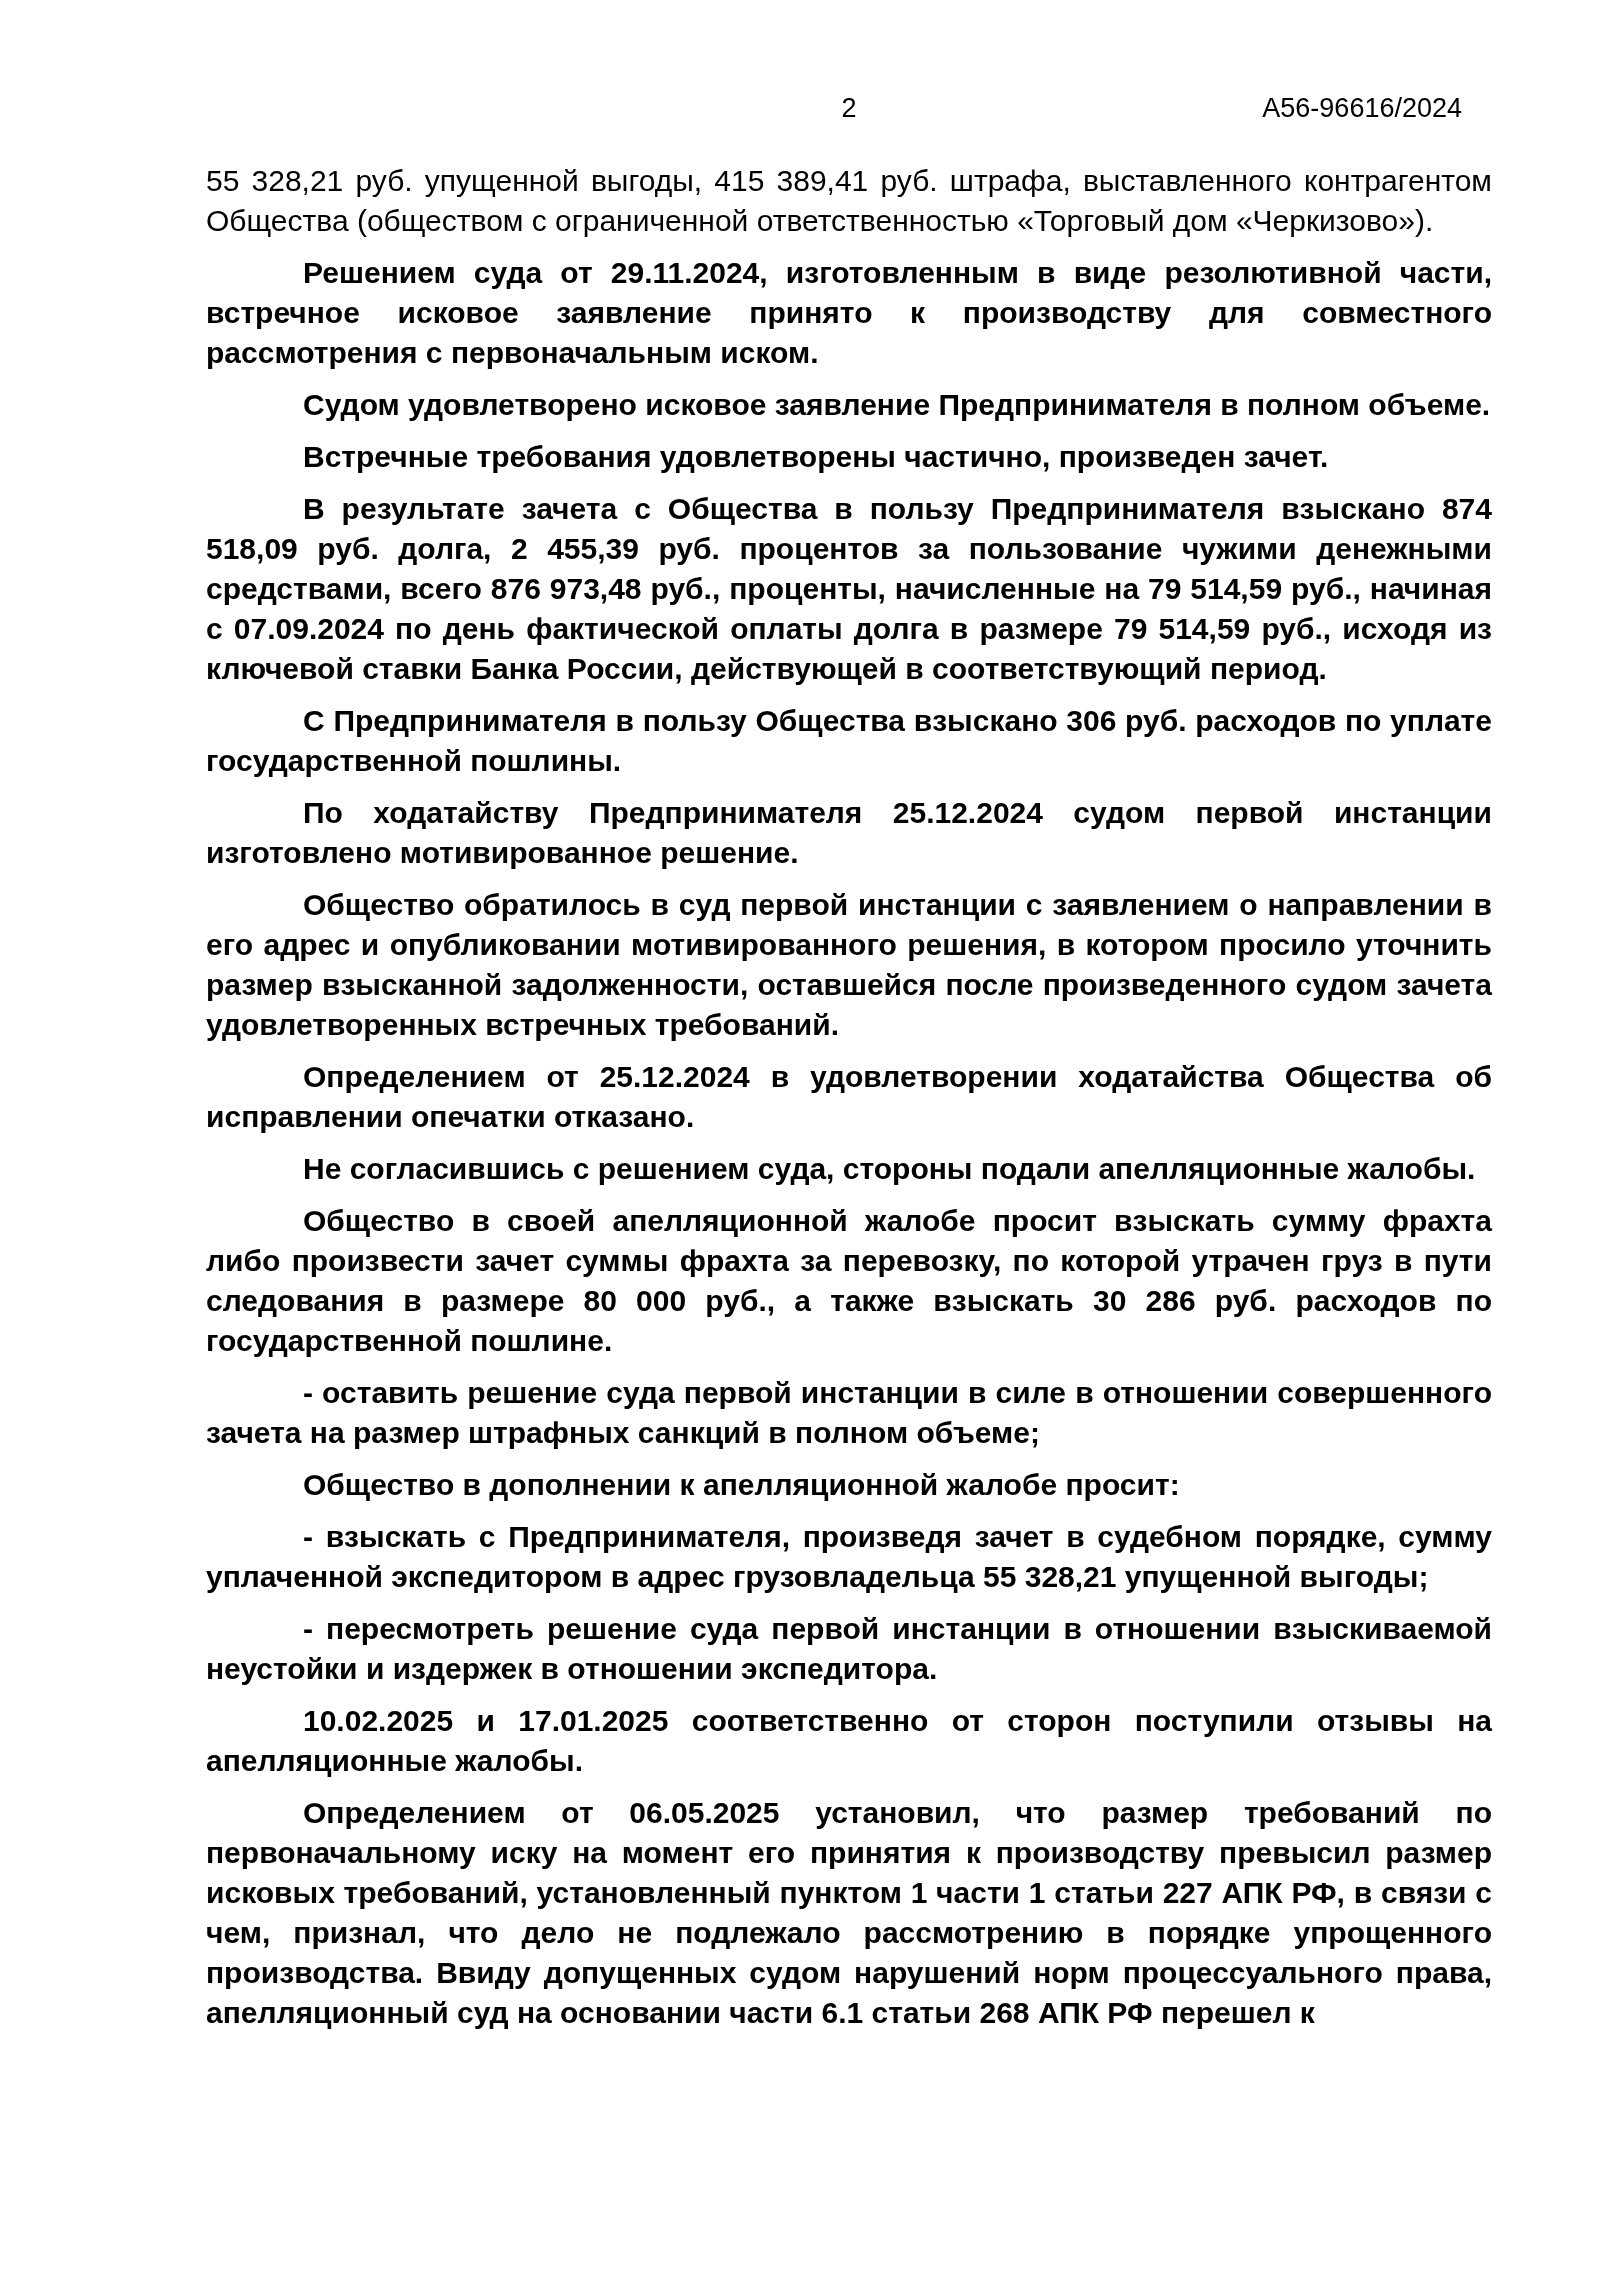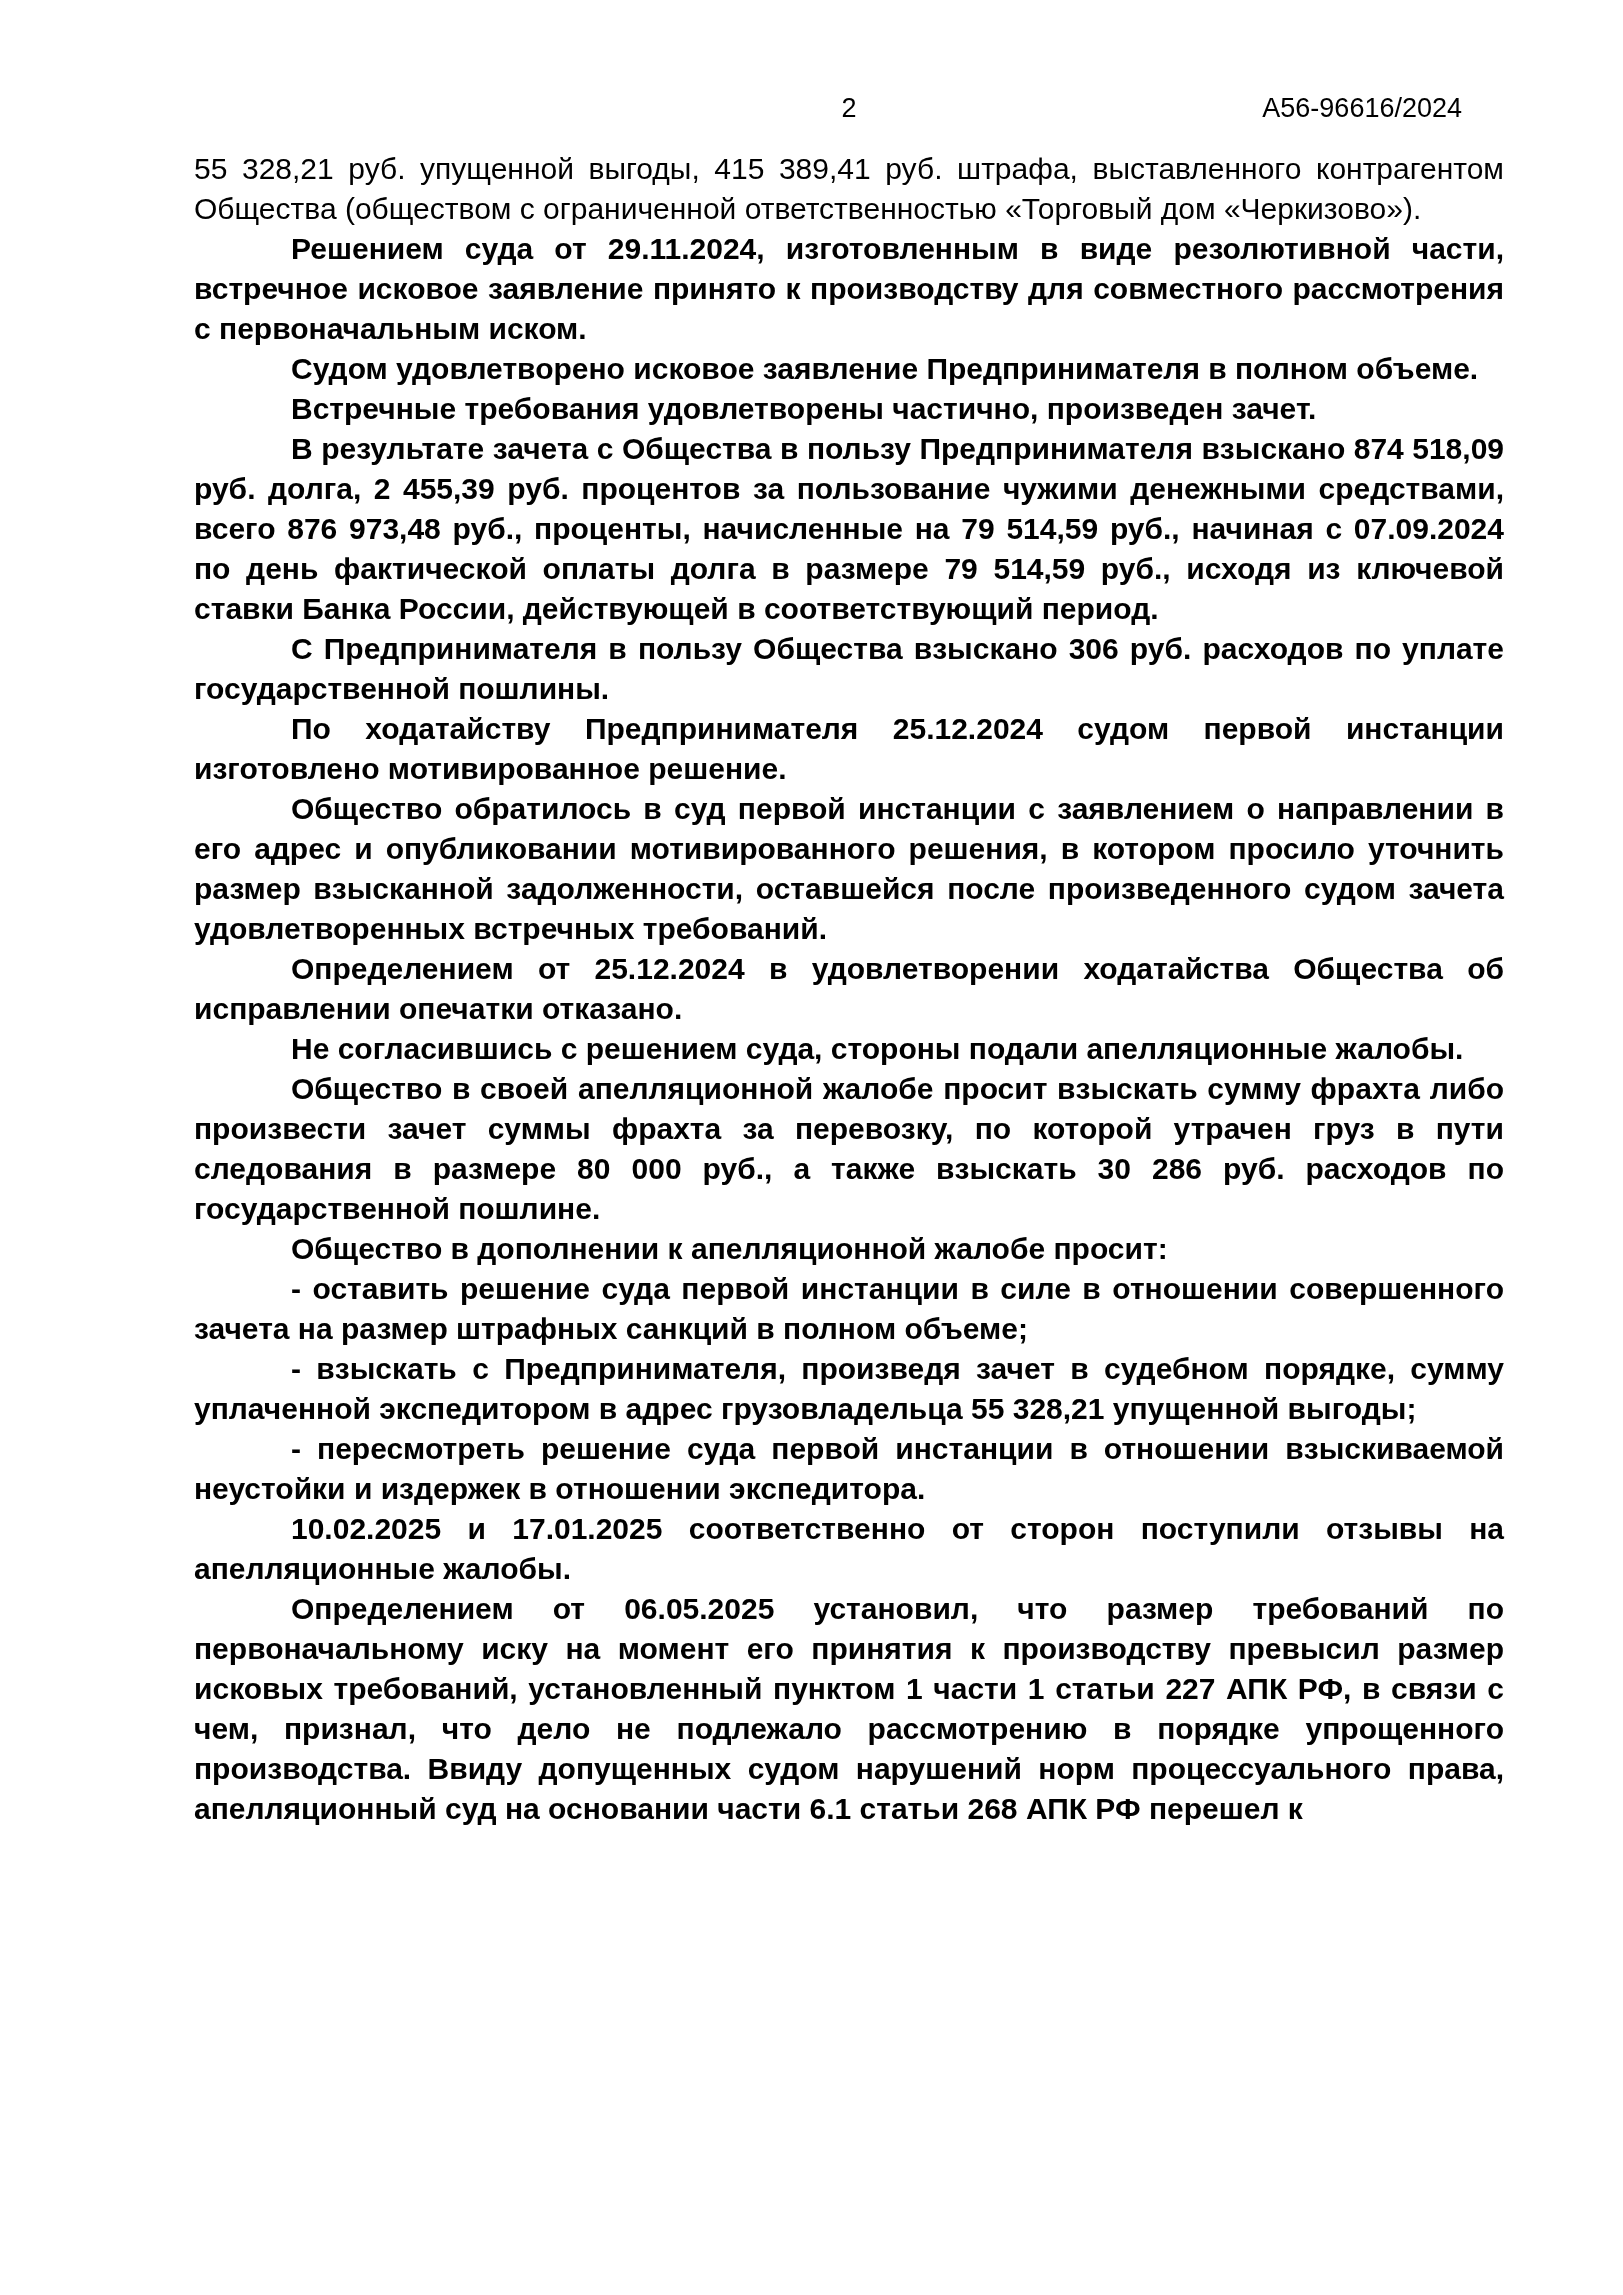--- a/index.html
+++ b/index.html
@@ -39,21 +39,21 @@
   .document-body {
     position: absolute;
     top: 149px;
     left: 194px;
     width: 1310px;
     font-size: 30px;
     line-height: 40px;
     text-align: justify;
   }
   .para {
-    margin: 0;
+    margin: 12px;
     padding: 0;
   }
   .para.indent {
     text-indent: 97px;
     font-weight: bold;
   }
 </style>
 </head>
 <body>
 
@@ -67,21 +67,21 @@
       <p class="para indent">Решением суда от 29.11.2024, изготовленным в виде резолютивной части, встречное исковое заявление принято к производству для совместного рассмотрения с первоначальным иском.</p>
       <p class="para indent">Судом удовлетворено исковое заявление Предпринимателя в полном объеме.</p>
       <p class="para indent">Встречные требования удовлетворены частично, произведен зачет.</p>
       <p class="para indent">В результате зачета с Общества в пользу Предпринимателя взыскано 874 518,09 руб. долга, 2 455,39 руб.  процентов за пользование чужими денежными средствами, всего 876 973,48 руб., проценты, начисленные на 79 514,59 руб., начиная с 07.09.2024 по день фактической оплаты долга в размере 79 514,59 руб., исходя из ключевой ставки Банка России, действующей в соответствующий период.</p>
       <p class="para indent">С Предпринимателя в пользу Общества взыскано 306 руб. расходов по уплате государственной пошлины.</p>
       <p class="para indent">По ходатайству Предпринимателя 25.12.2024 судом первой инстанции изготовлено мотивированное решение.</p>
       <p class="para indent">Общество обратилось в суд первой инстанции с заявлением о направлении в его адрес и опубликовании мотивированного решения, в котором просило уточнить размер взысканной задолженности, оставшейся после произведенного судом зачета удовлетворенных встречных требований.</p>
       <p class="para indent">Определением от 25.12.2024 в удовлетворении ходатайства Общества об исправлении опечатки отказано.</p>
       <p class="para indent">Не согласившись с решением суда, стороны подали апелляционные жалобы.</p>
       <p class="para indent">Общество в своей апелляционной жалобе просит взыскать сумму фрахта либо произвести зачет суммы фрахта за перевозку, по которой утрачен груз в пути следования в размере 80 000 руб., а также взыскать 30 286 руб. расходов по государственной пошлине.</p>
+      <p class="para indent">- оставить решение суда первой инстанции в силе в отношении совершенного зачета на размер штрафных санкций в полном объеме;</p>
       <p class="para indent">Общество  в дополнении  к апелляционной жалобе просит:</p>
-      <p class="para indent">- оставить решение суда первой инстанции в силе в отношении совершенного зачета на размер штрафных санкций в полном объеме;</p>
       <p class="para indent">- взыскать с Предпринимателя, произведя зачет в судебном порядке, сумму уплаченной экспедитором в адрес грузовладельца 55 328,21 упущенной выгоды;</p>
       <p class="para indent">- пересмотреть решение суда первой инстанции в отношении взыскиваемой неустойки и издержек в отношении экспедитора.</p>
       <p class="para indent">10.02.2025 и 17.01.2025 соответственно от сторон поступили отзывы на апелляционные жалобы.</p>
       <p class="para indent">Определением от 06.05.2025 установил, что размер требований по первоначальному иску на момент его принятия к производству превысил размер исковых требований, установленный пунктом 1 части 1 статьи 227 АПК РФ, в связи с чем, признал, что дело не подлежало рассмотрению в порядке упрощенного производства. Ввиду допущенных судом нарушений норм процессуального права, апелляционный суд на основании части 6.1 статьи 268 АПК РФ перешел к</p>
     </div>
 </div>
 
 
 </body></html>

